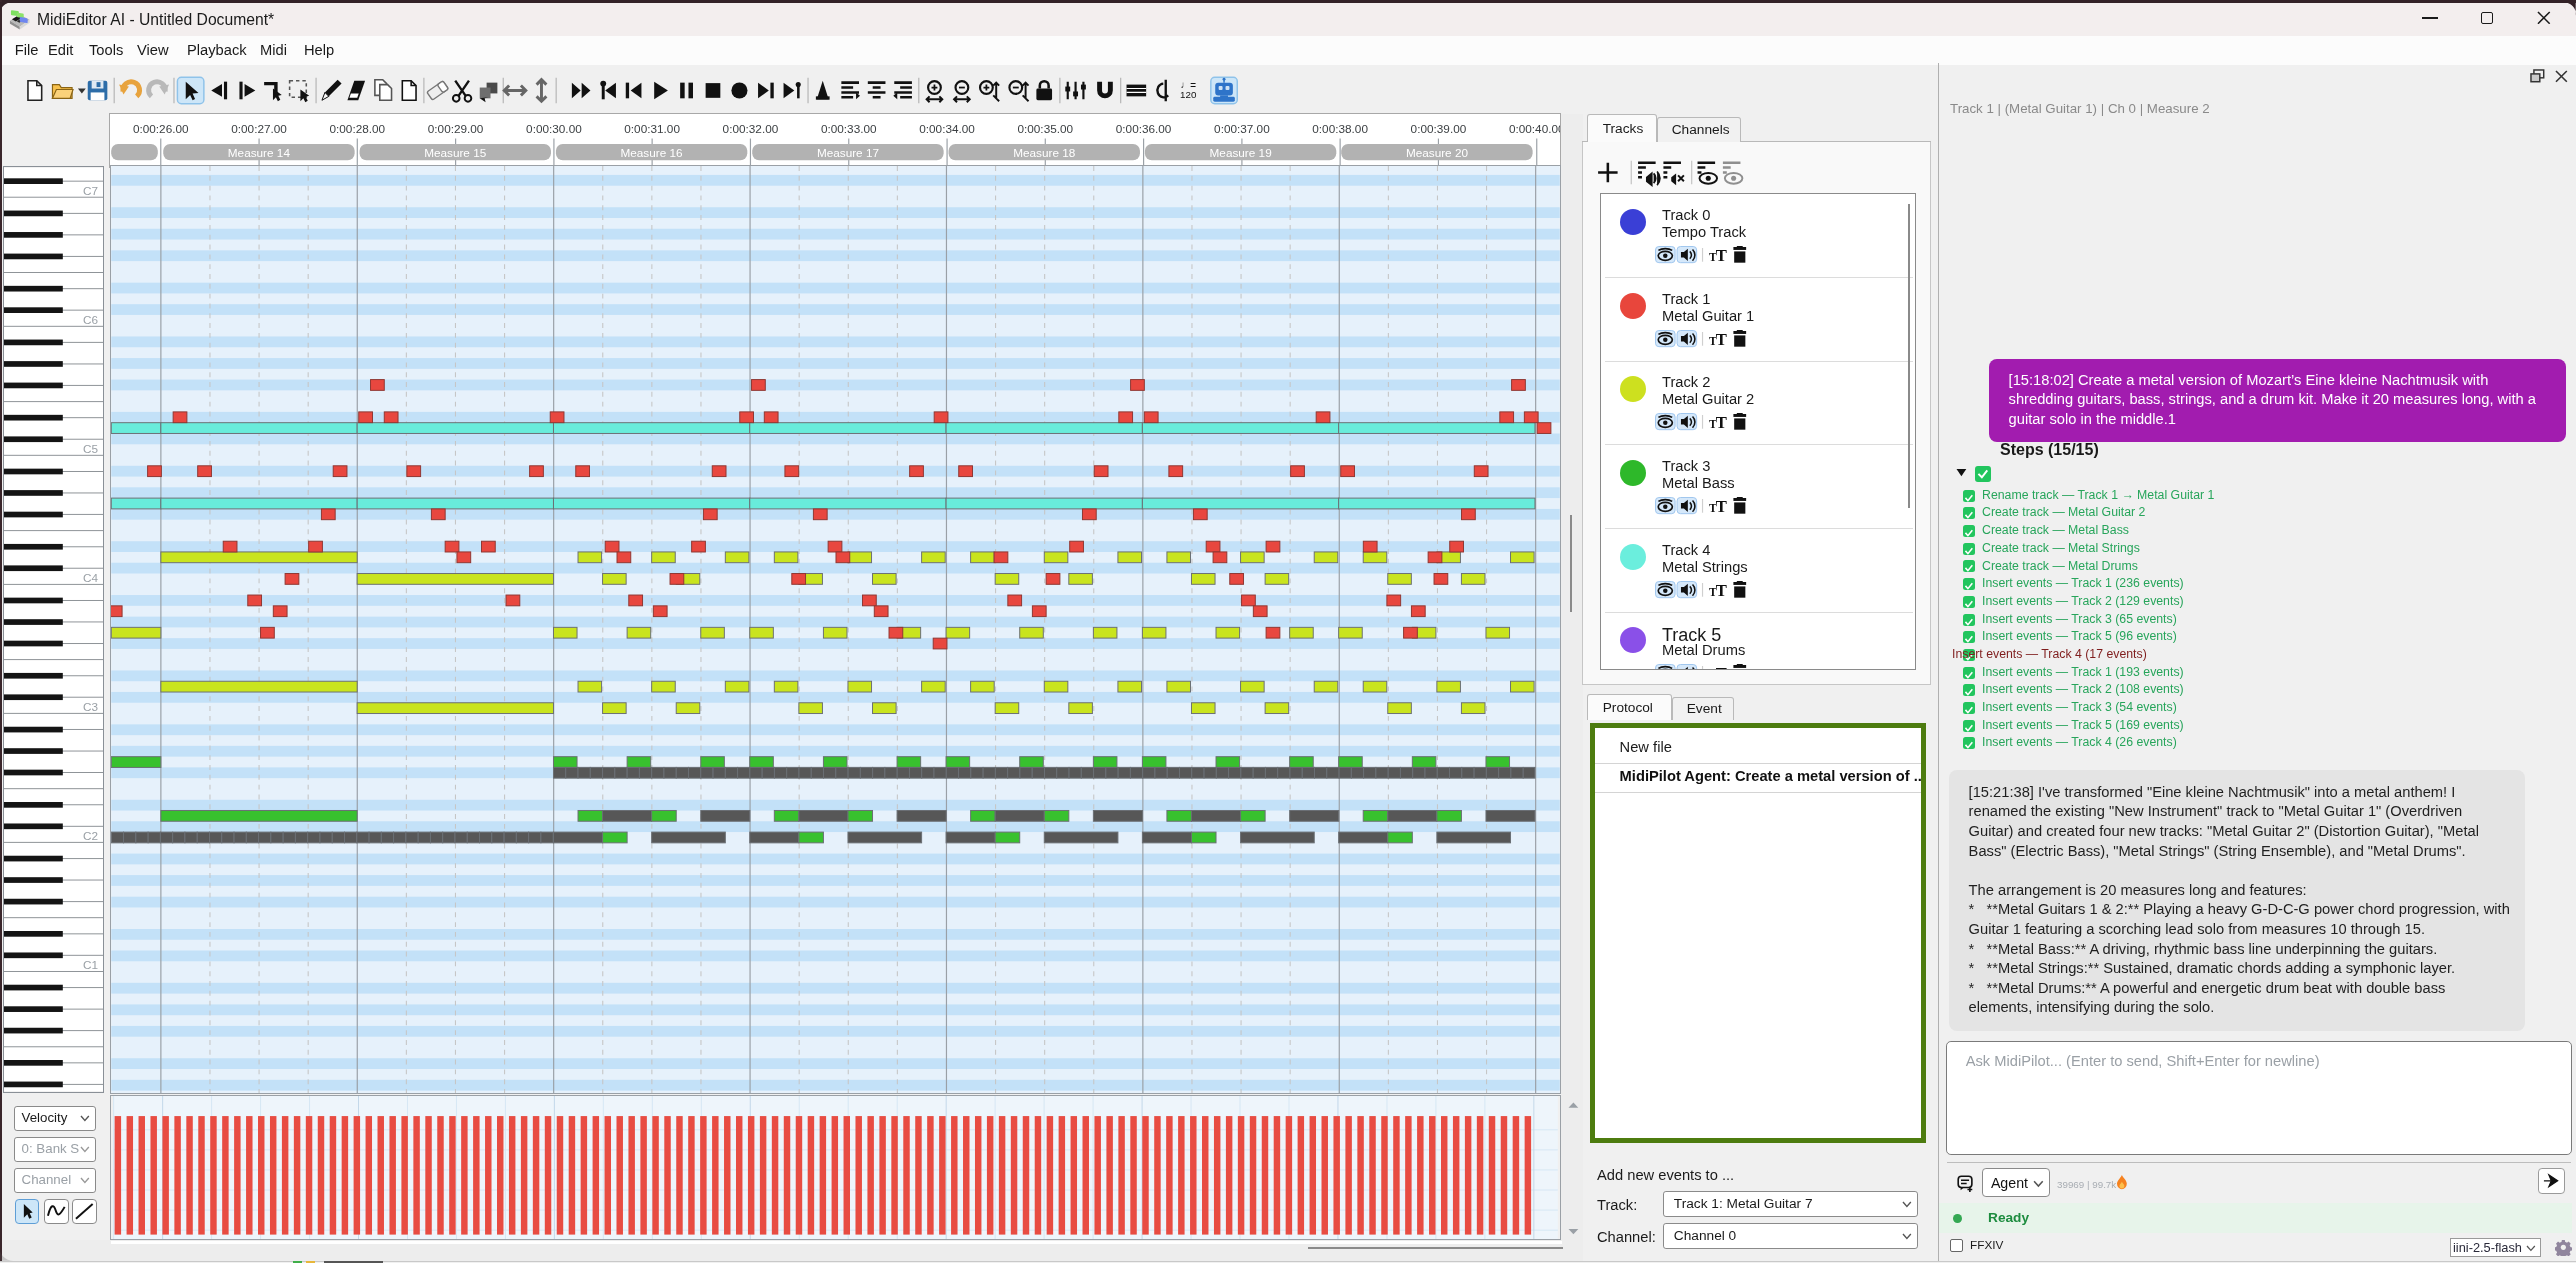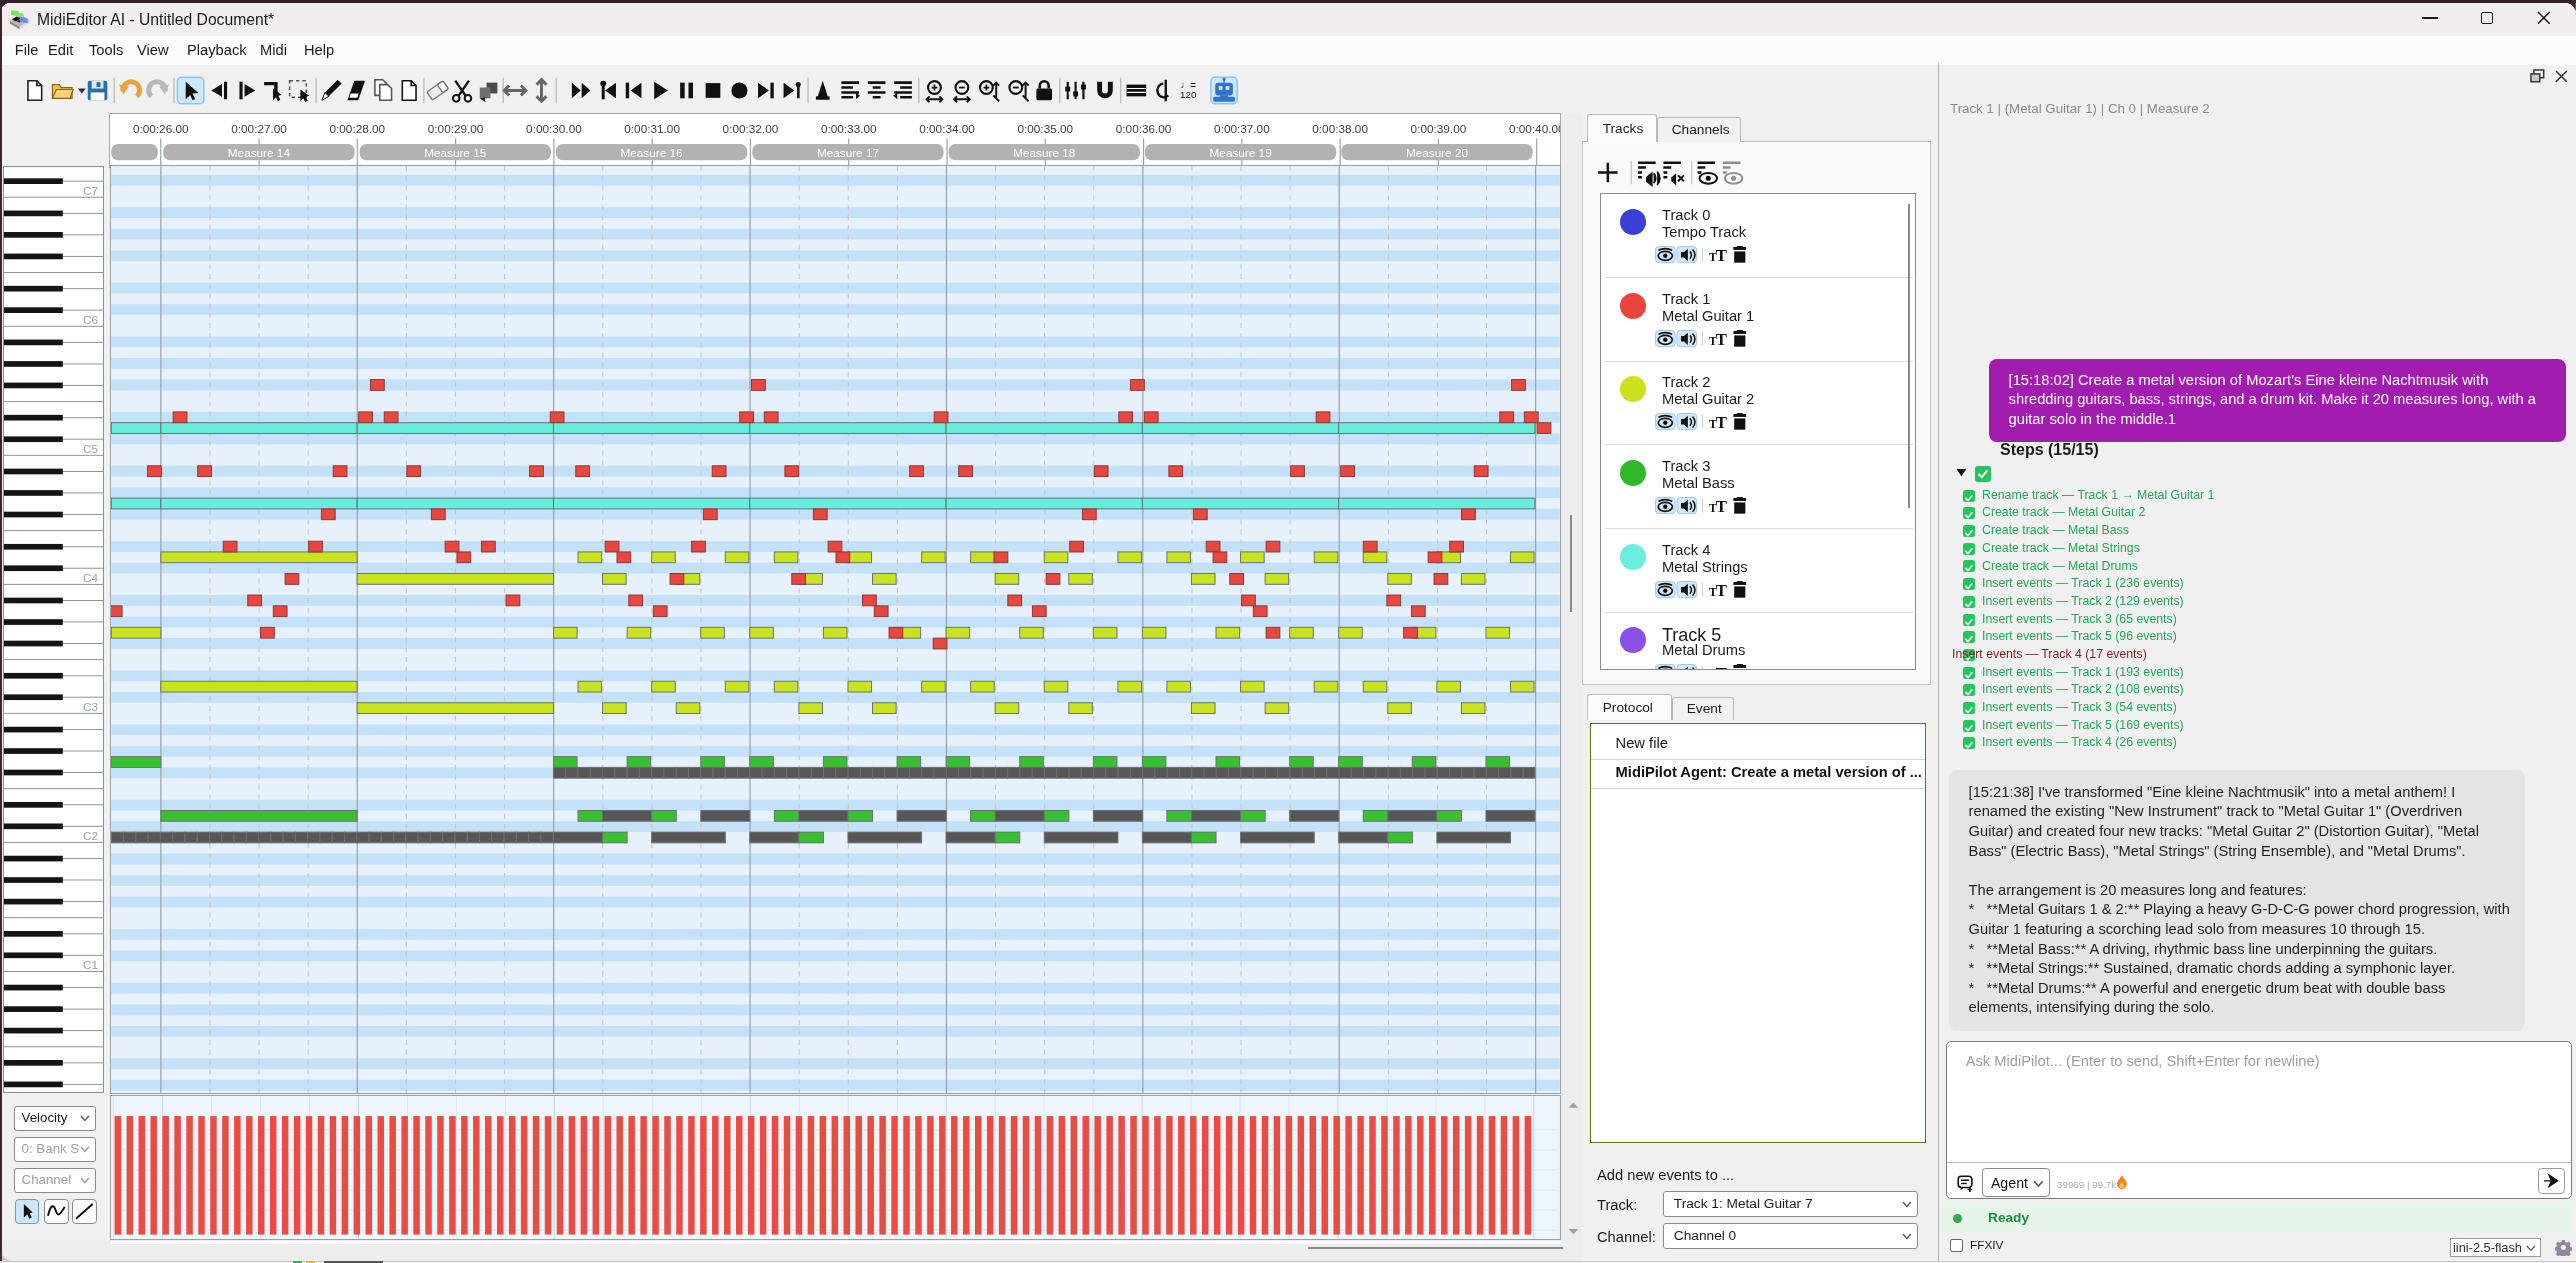--- a/index.html
+++ b/index.html
@@ -1159,21 +1159,21 @@
 </svg>
       </div>
     </div>
 <div class="abs" style="left:1908px;top:204px;width:1.6px;height:304px;background:#8a8a8a"></div>
 <div class="abs" style="left:1587px;top:694px;width:85px;height:26px;background:#fbfbfb;border:1px solid #b9b9b9;border-bottom:none;border-radius:2.9px 2.9px 0 0">
       <span style="position:absolute;left:14.7px;top:4.9px;font-size:13.7px;color:#1a1a1a">Protocol</span>
     </div>
 <div class="abs" style="left:1672px;top:697px;width:62px;height:23px;background:#f1f1f1;border:1px solid #b9b9b9;border-bottom:none;border-radius:2.9px 2.9px 0 0">
       <span style="position:absolute;left:13.7px;top:2.9px;font-size:13.7px;color:#1a1a1a">Event</span>
     </div>
-<div class="abs" style="left:1590px;top:723px;width:336px;height:420px;background:#fff;border:1px solid #4d7c0f;overflow:hidden">
+<div class="abs" style="left:1590px;top:723px;width:336px;height:420px;background:#fff;border:5px solid #4d7c0f;overflow:hidden">
 <span style="position:absolute;left:24.6px;top:10.8px;font-size:14.7px;color:#1a1a1a">New file</span>
 <div style="position:absolute;left:0;top:35px;width:336px;height:1px;background:#d4d4d4"></div>
 <span style="position:absolute;left:24.6px;top:40px;font-size:14.7px;font-weight:bold;color:#111;white-space:nowrap">MidiPilot Agent: Create a metal version of ...</span>
 <div style="position:absolute;left:0;top:64px;width:336px;height:1px;background:#d4d4d4"></div>
 </div>
 <div class="tx" style="left:1597px;top:1167px;font-size:14.7px">Add new events to ...</div>
 <div class="tx" style="left:1597px;top:1197px;font-size:14.7px">Track:</div>
 <div class="abs" style="left:1663px;top:1191px;width:255px;height:25.5px;background:#fff;border:1px solid #8a8a8a;border-radius:2.9px;overflow:hidden">
       <span style="position:absolute;left:9.8px;top:50%;transform:translateY(-52%);font-size:13.7px;color:#1a1a1a;white-space:nowrap">Track 1: Metal Guitar 7</span>
       <svg width="9.8" height="6.9" viewBox="0 0 10 7" style="position:absolute;right:4.9px;top:50%;margin-top:-2.9px">
@@ -1258,21 +1258,21 @@
 <div class="tx" style="left:1982px;top:700px;font-size:12.3px;color:#27a55b">Insert events — Track 3 (54 events)</div>
 <div class="abs" style="left:1963px;top:720px;width:12.3px;height:12.3px;background:#22c55e;border-radius:2.5px"><svg width="11.8" height="11.8" viewBox="0 0 12 12">
         <path d="M2.5 6 L5 8.8 L9.5 3.2" fill="none" stroke="#fff" stroke-width="1.6"></path>
       </svg></div>
 <div class="tx" style="left:1982px;top:718px;font-size:12.3px;color:#27a55b">Insert events — Track 5 (169 events)</div>
 <div class="abs" style="left:1963px;top:737px;width:12.3px;height:12.3px;background:#22c55e;border-radius:2.5px"><svg width="11.8" height="11.8" viewBox="0 0 12 12">
         <path d="M2.5 6 L5 8.8 L9.5 3.2" fill="none" stroke="#fff" stroke-width="1.6"></path>
       </svg></div>
 <div class="tx" style="left:1982px;top:735px;font-size:12.3px;color:#27a55b">Insert events — Track 4 (26 events)</div>
 <div class="abs" style="left:1949px;top:770px;width:576px;height:261px;background:#e4e4e4;border-radius:7.9px;color:#1f1f1f;font-size:14.7px;line-height:19.6px;padding:12.8px 0 0 19.6px">[15:21:38] I've transformed "Eine kleine Nachtmusik" into a metal anthem! I<br>renamed the existing "New Instrument" track to "Metal Guitar 1" (Overdriven<br>Guitar) and created four new tracks: "Metal Guitar 2" (Distortion Guitar), "Metal<br>Bass" (Electric Bass), "Metal Strings" (String Ensemble), and "Metal Drums".<br><br>The arrangement is 20 measures long and features:<br>*&nbsp;&nbsp;&nbsp;**Metal Guitars 1 &amp; 2:** Playing a heavy G-D-C-G power chord progression, with<br>Guitar 1 featuring a scorching lead solo from measures 10 through 15.<br>*&nbsp;&nbsp;&nbsp;**Metal Bass:** A driving, rhythmic bass line underpinning the guitars.<br>*&nbsp;&nbsp;&nbsp;**Metal Strings:** Sustained, dramatic chords adding a symphonic layer.<br>*&nbsp;&nbsp;&nbsp;**Metal Drums:** A powerful and energetic drum beat with double bass<br>elements, intensifying during the solo.</div>
-<div class="abs" style="left:1946px;top:1041px;width:626px;height:158px;background:#fff;border:1.4px solid #7a7a7a;border-radius:4.9px">
+<div class="abs" style="left:1946px;top:1041px;width:626px;height:114px;background:#fff;border:1.4px solid #7a7a7a;border-radius:4.9px">
 <span style="position:absolute;left:18.7px;top:10.8px;font-size:14.7px;color:#9aa0a6">Ask MidiPilot... (Enter to send, Shift+Enter for newline)</span>
 <div style="position:absolute;left:0px;top:120px;width:624px;height:1px;background:#bdbdbd"></div>
 <svg style="position:absolute;left:9.8px;top:133px" width="17.7" height="17.7" viewBox="0 0 22 22">
         <rect x="1.5" y="1.5" width="17" height="14" rx="4" fill="none" stroke="#111" stroke-width="2"></rect>
         <path d="M5 6.5 H15 M5 10.5 H12" stroke="#111" stroke-width="1.8"></path>
         <path d="M4.5 15 v4 l4 -3.4" fill="#111"></path>
         <path d="M16 15 v6 M13 18 h6" stroke="#111" stroke-width="2"></path>
       </svg>
 <div style="position:absolute;left:35px;top:126px;width:68px;height:28.5px;background:#fff;border:1px solid #8a8a8a;border-radius:3.9px">
         <span style="position:absolute;left:7.9px;top:5.9px;font-size:14.2px;color:#111">Agent</span>

